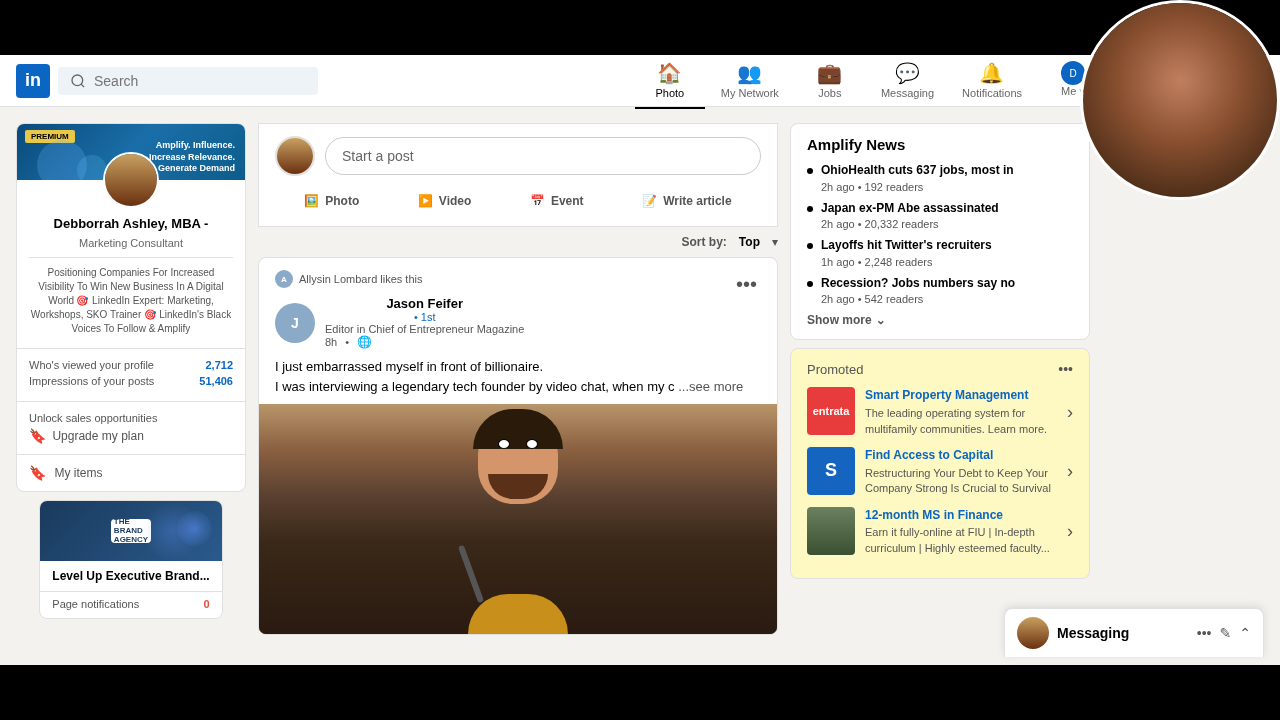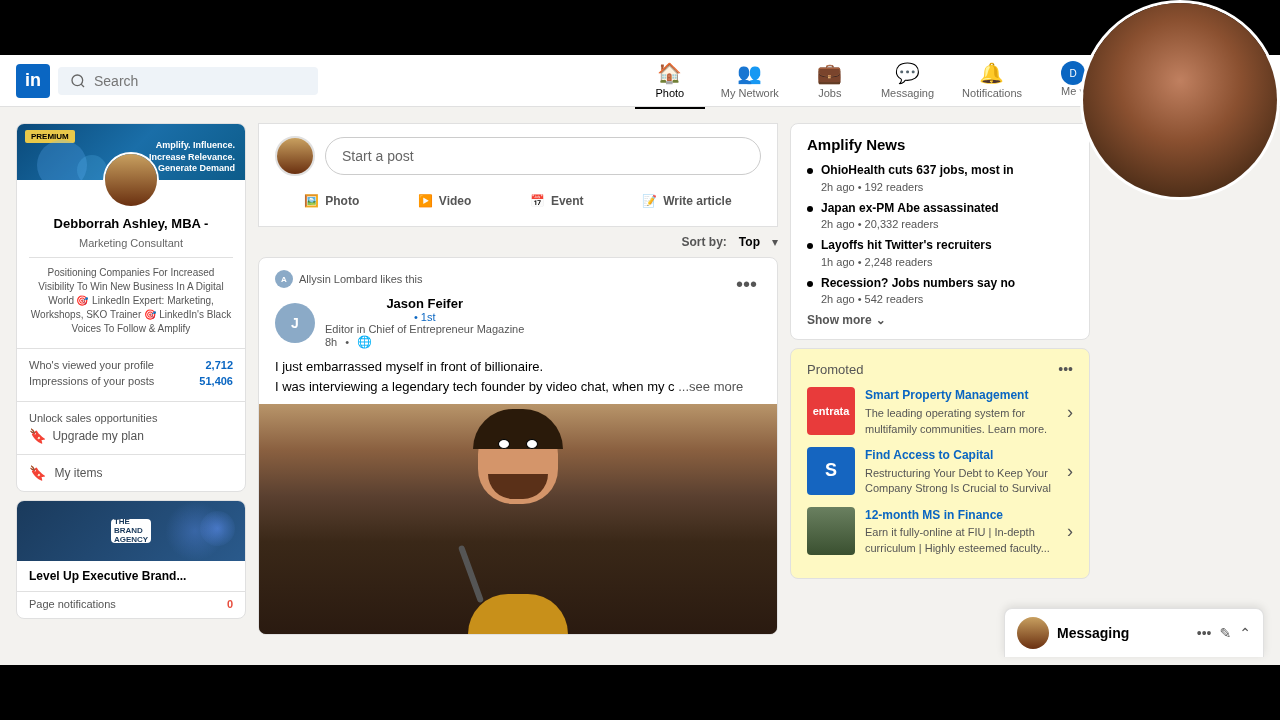--- a/index.html
+++ b/index.html
@@ -25,21 +25,21 @@
     .nav-item { display: flex; flex-direction: column; align-items: center; padding: 8px 12px; cursor: pointer; color: #666; font-size: 11px; border-bottom: 2px solid transparent; text-decoration: none; min-width: 70px; }
     .nav-item.active { color: #000; border-bottom: 2px solid #000; }
     .nav-item-icon { font-size: 20px; margin-bottom: 2px; }
     .nav-item-label { font-size: 11px; }
     .nav-avatar { width: 24px; height: 24px; border-radius: 50%; background: #0a66c2; overflow: hidden; display: flex; align-items: center; justify-content: center; color: #fff; font-size: 10px; }
 
     
     .content-area { display: flex; padding: 16px; gap: 12px; height: calc(100% - 52px); overflow: hidden; }
 
     
-    .left-sidebar { width: 230px; flex-shrink: 0; display: flex; flex-direction: column; gap: 8px; }
+    .left-sidebar { width: 230px; flex-shrink: 0; display: flex; flex-direction: column; gap: 8px; align-items: center; }
 
     .profile-card { background: #fff; border-radius: 8px; border: 1px solid #e0e0e0; overflow: hidden; }
     .profile-banner { height: 56px; background: linear-gradient(135deg, #0a4a7a 0%, #1a6ea8 50%, #0d5c8a 100%); position: relative; overflow: hidden; }
     .premium-badge { position: absolute; top: 6px; left: 8px; background: #e8c84a; color: #000; font-size: 8px; font-weight: bold; padding: 2px 6px; border-radius: 2px; }
     .profile-avatar-wrap { text-align: center; padding: 0 16px; margin-top: -28px; position: relative; }
     .profile-avatar { width: 56px; height: 56px; border-radius: 50%; border: 2px solid #fff; background: #c8a882; margin: 0 auto; overflow: hidden; display: flex; align-items: center; justify-content: center; }
     .profile-info { padding: 8px 12px 12px; text-align: center; }
     .profile-name { font-size: 13px; font-weight: 600; color: #000; line-height: 1.3; margin-bottom: 4px; }
     .profile-title { font-size: 11px; color: #666; margin-bottom: 8px; }
     .profile-desc { font-size: 10px; color: #555; line-height: 1.4; border-top: 1px solid #e0e0e0; padding-top: 8px; }

